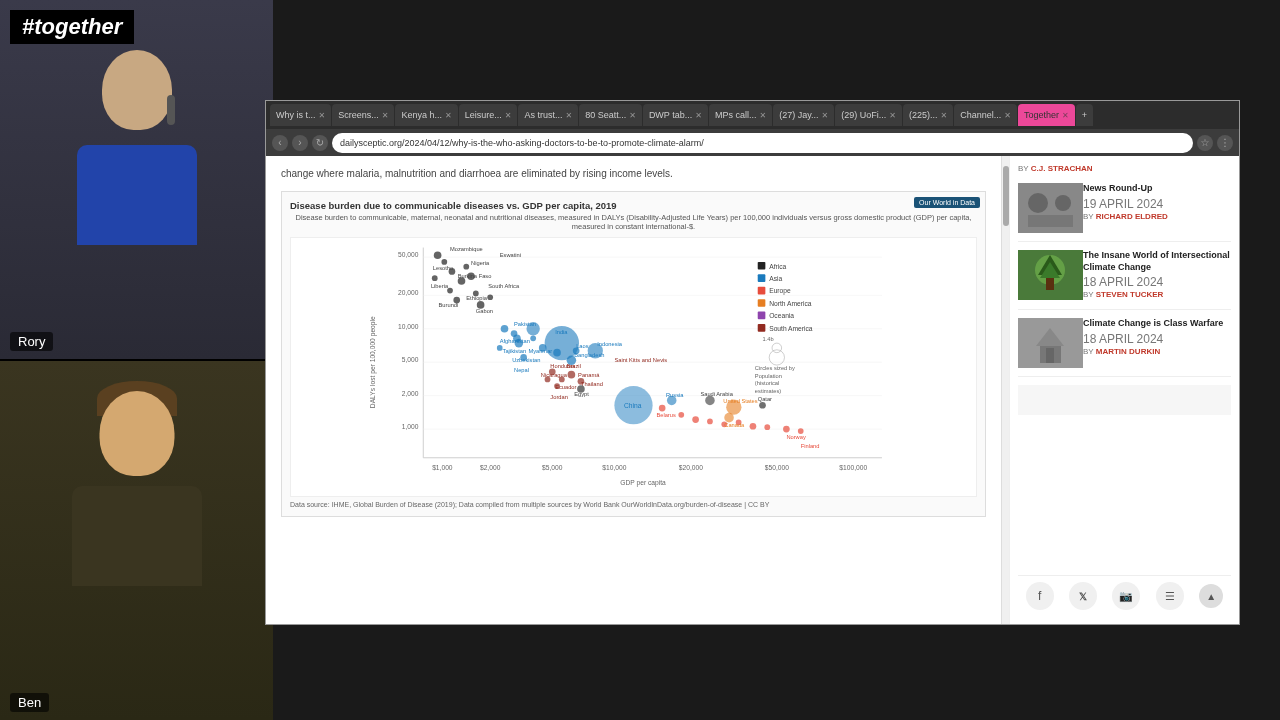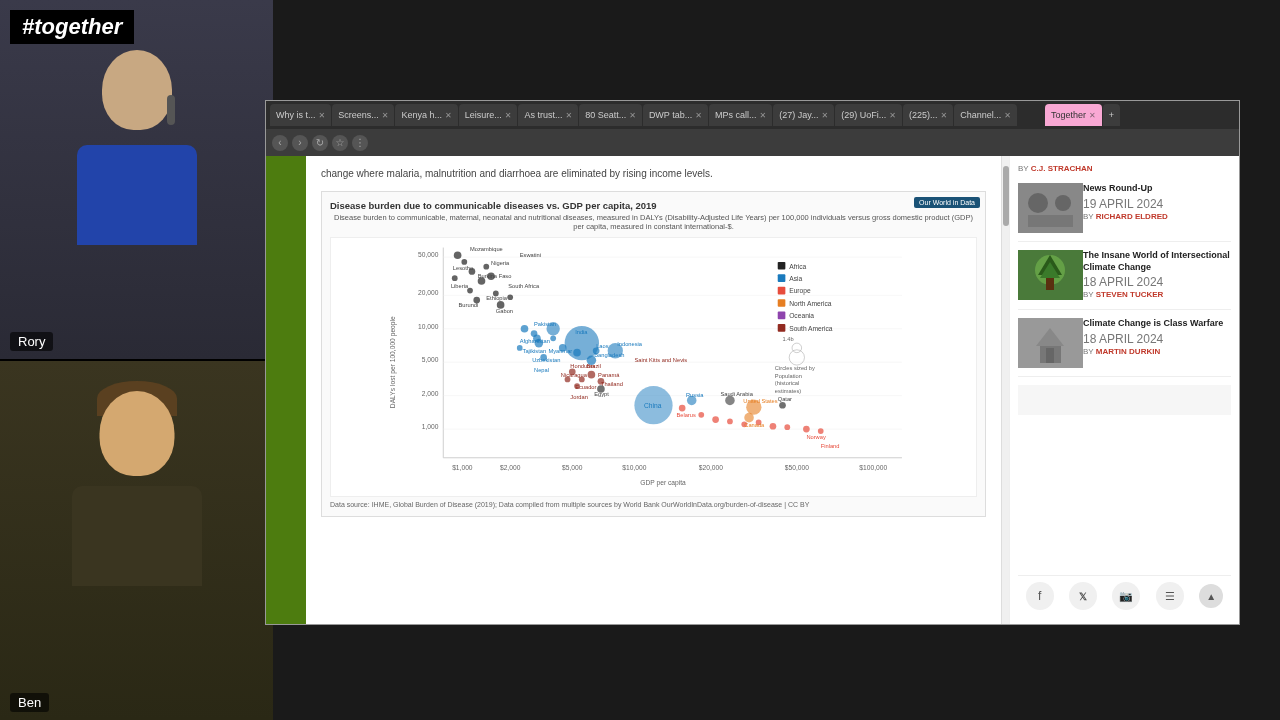--- a/index.html
+++ b/index.html
@@ -193,23 +193,22 @@
       padding: 0 6px;
       display: flex;
       align-items: center;
       border-radius: 4px 4px 0 0;
       white-space: nowrap;
       overflow: hidden;
       max-width: 80px;
     }
 
     .tab.active {
-      background: #f9a8d4;
+      background: #ec4899;
       color: #333;
-      margin-left: 27px;
     }
 
     .tab-close {
       margin-left: 3px;
       opacity: 0.6;
       font-size: 8px;
     }
 
     #address-bar-row {
       display: flex;
@@ -242,21 +241,20 @@
       color: #333;
       display: flex;
       align-items: center;
     }
 
     #browser-content {
       flex: 1;
       background: #4d7c0f;
       display: flex;
       overflow: hidden;
-      padding-left: 40px;
     }
 
     #main-content {
       flex: 1;
       padding: 10px 15px;
       font-size: 10px;
       color: #333;
       overflow: hidden;
       background: #fff;
       position: relative;
@@ -484,20 +482,21 @@
       <div class="tab">(225)... <span class="tab-close">✕</span></div>
       <div class="tab">Channel... <span class="tab-close">✕</span></div>
       <div class="tab active">Together <span class="tab-close">✕</span></div>
       <div class="tab">+</div>
     </div>
 
     <div id="address-bar-row">
       <div class="nav-btn">‹</div>
       <div class="nav-btn">›</div>
       <div class="nav-btn">↻</div>
+      <div id="address-input">dailysceptic.org/2024/04/12/why-is-the-who-asking-doctors-to-be-to-promote-climate-alarm/</div>
       <div class="nav-btn">☆</div>
       <div class="nav-btn">⋮</div>
     </div>
   </div>
 
   <div id="browser-content">
 
     <div id="main-content">
       <p class="article-text">change  where malaria, malnutrition and diarrhoea are eliminated by rising income levels.</p>
 

